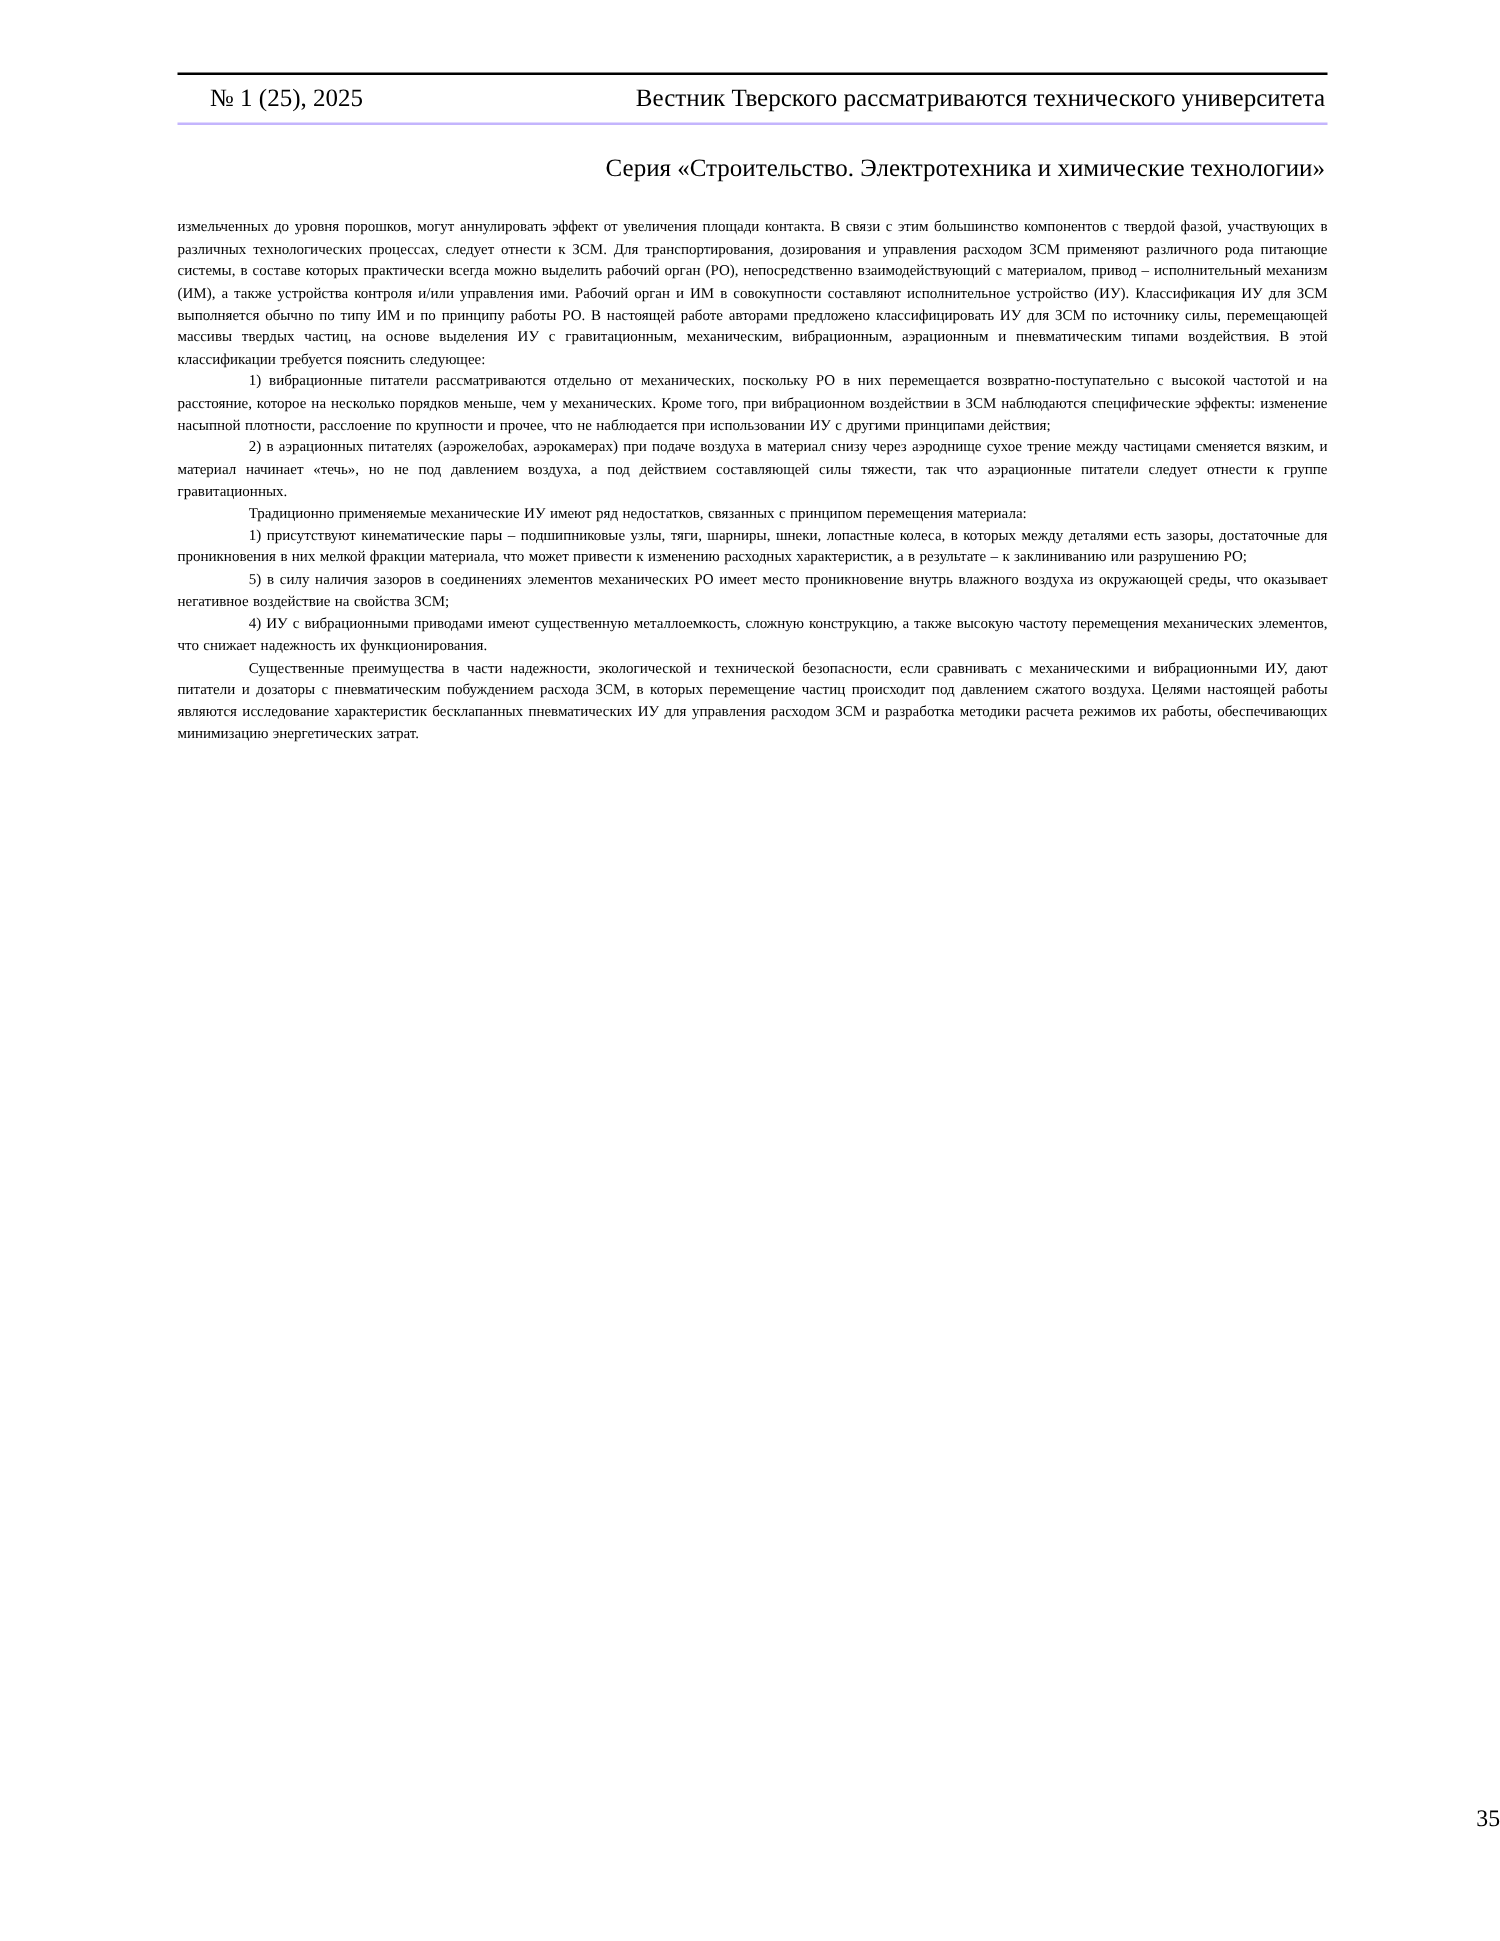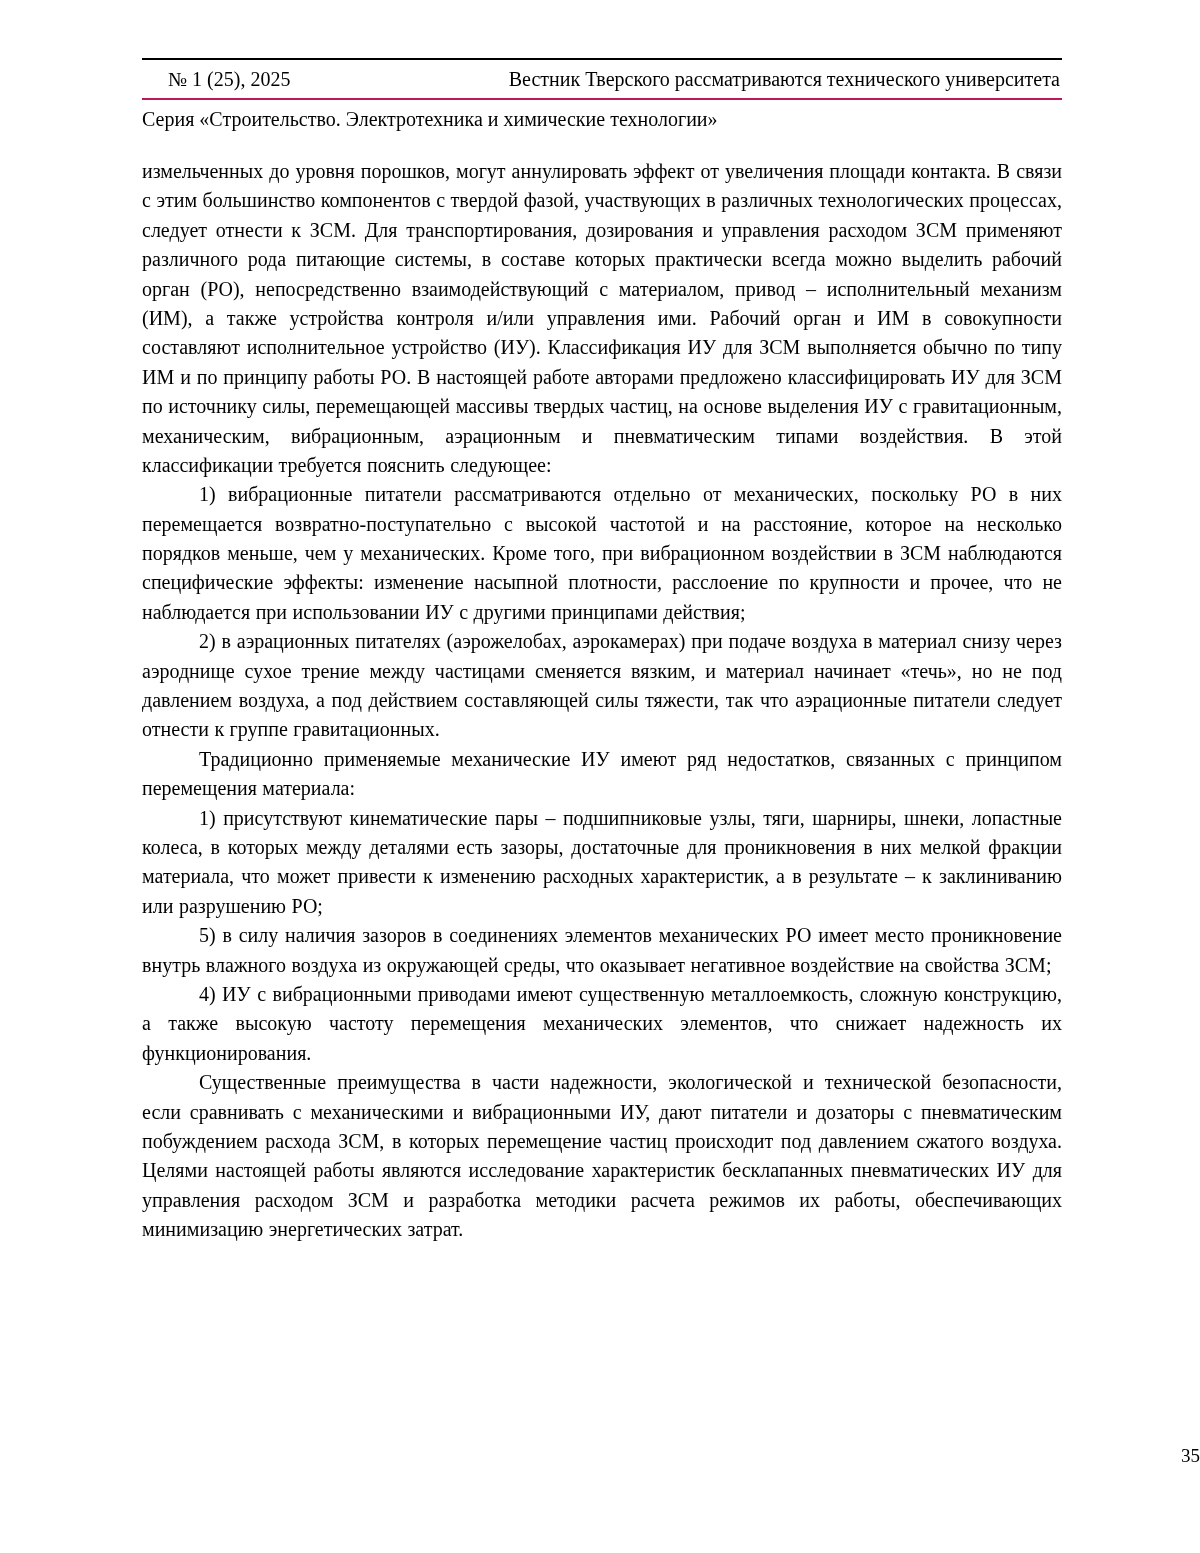--- a/index.html
+++ b/index.html
@@ -20,35 +20,36 @@
   }
   .journal-header {
     border-top: 2px solid #000000;
     font-size: 20px;
   }
   .header-row {
     display: flex;
     justify-content: space-between;
     align-items: baseline;
     padding: 8px 2px 7px 26px;
-    border-bottom: 2px solid #be185d;
+    border-bottom: 2px solid #c4b5fd;
   }
   .issue-number {
     white-space: nowrap;
   }
   .journal-title {
     white-space: nowrap;
   }
   .series-row {
-    padding-top: 8px;
+    text-align: right;
+    padding-top: 24px;
     padding-right: 2px;
   }
   .article-body {
     margin-top: 26px;
-    font-size: 20px;
+    font-size: 12px;
     line-height: 1.47;
     text-align: justify;
   }
   .article-body p {
     margin: 0;
     text-indent: 57px;
     word-spacing: 0.5px;
   }
   .article-body p.no-indent {
     text-indent: 0;

